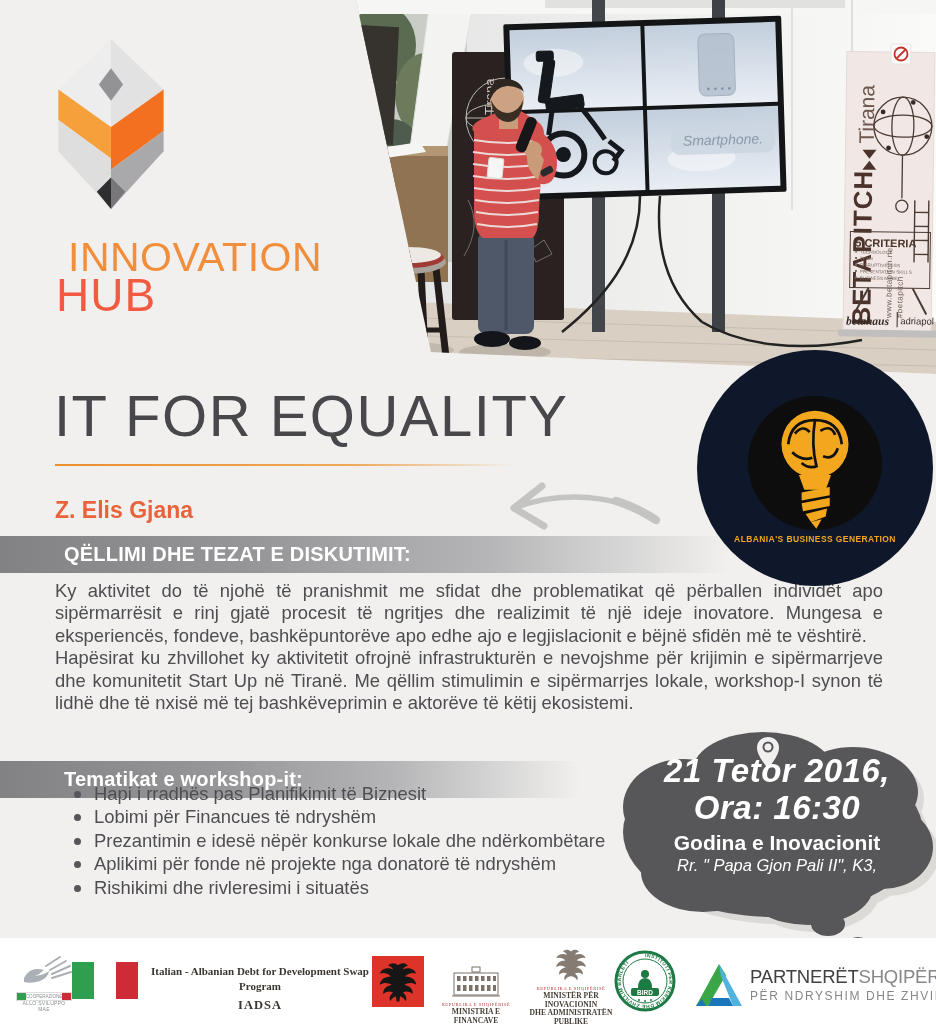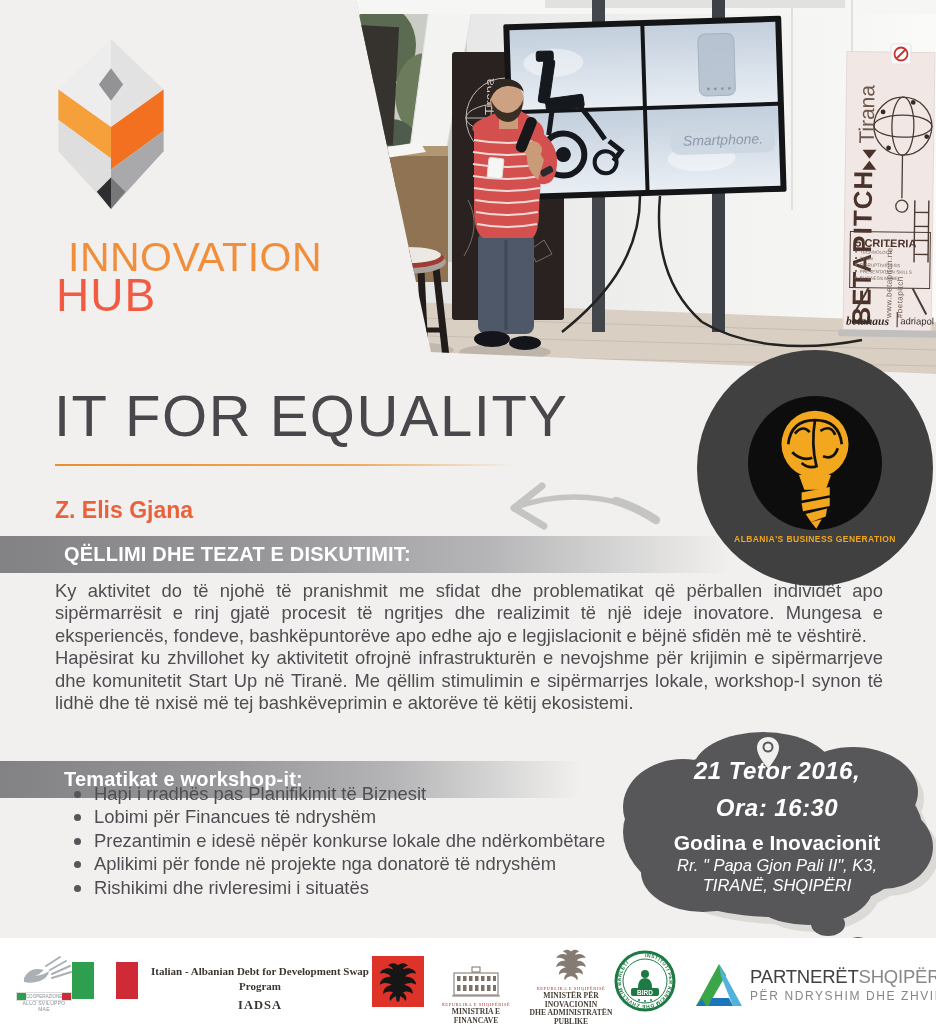--- a/index.html
+++ b/index.html
@@ -23,29 +23,29 @@
   #banner-topics{top:761px;background:linear-gradient(90deg,#828284 0%,#97979a 24%,#b5b5b7 42%,rgba(241,240,238,0) 62%);}
 
   
   #goal-text{left:55px;top:580px;width:828px;color:var(--body-gray);font-size:18.4px;line-height:22.4px;text-align:justify;}
   #goal-text p{margin:0;}
   #topics-list{left:72px;top:782px;width:780px;margin:0;padding:0;list-style:none;color:var(--body-gray);font-size:18.4px;}
   #topics-list li{position:relative;padding-left:22px;line-height:23.4px;}
   #topics-list li::before{content:"";position:absolute;left:2px;top:9px;width:7px;height:7px;border-radius:50%;background:#55555a;}
 
   
-  #abg-logo{left:697px;top:350px;width:236px;height:236px;border-radius:50%;background:#404040;z-index:5;}
+  #abg-logo{left:697px;top:350px;width:236px;height:236px;border-radius:50%;background:#0f172a;z-index:5;}
   #abg-black{position:absolute;left:51px;top:46px;width:134px;height:134px;border-radius:50%;background:#0d0d0d;}
   #abg-caption{position:absolute;left:0;top:184px;width:100%;text-align:center;font-size:8.5px;font-weight:bold;
     color:var(--abg-yellow);letter-spacing:.4px;}
 
   
   #bubble-svg{left:598px;top:722px;z-index:4;}
   #bubble-text{left:622px;top:752px;width:310px;text-align:center;color:#fff;z-index:6;}
-  #bubble-text .date,#bubble-text .time{font-size:24px;font-weight:bold;font-style:italic;line-height:37px;letter-spacing:.5px;}
+  #bubble-text .date,#bubble-text .time{font-size:33px;font-weight:bold;font-style:italic;line-height:37px;letter-spacing:.5px;}
   #bubble-text .venue{font-size:21px;font-weight:bold;margin-top:5px;line-height:24px;}
   #bubble-text .addr{font-size:16.5px;font-style:italic;line-height:20px;}
 
   
   #footer-strip{left:0;top:938px;width:936px;height:86px;background:#fff;z-index:7;}
   .flogo{position:absolute;}
   #coop-captions{text-align:center;color:#8a8f94;font-size:5px;line-height:5.5px;letter-spacing:.3px;}
   #flag-italy{left:72px;top:24px;width:66px;height:37px;display:flex;}
   #flag-italy div{flex:1;}
   #iadsa-block{left:146px;top:26px;width:228px;text-align:center;font-family:"Liberation Serif",serif;color:#3c3630;}
@@ -356,21 +356,20 @@
     <g transform="translate(156,12)">
       <path d="M14,2 C7,2 2,7 2,14 C2,23 14,36 14,36 C14,36 26,23 26,14 C26,7 21,2 14,2 Z" fill="#f1f0ee" stroke="#57575A" stroke-width="2"></path>
       <circle cx="14" cy="13" r="4.5" fill="none" stroke="#57575A" stroke-width="2"></circle>
     </g>
   </svg>
   <div class="abs" id="bubble-text">
     <div class="date">21 Tetor 2016,</div>
     <div class="time">Ora: 16:30</div>
     <div class="venue">Godina e Inovacionit</div>
     <div class="addr">Rr. " Papa Gjon Pali II", K3,</div>
-    <div class="addr">TIRANË, SHQIPËRI</div>
   </div>
 
   <div class="abs" id="footer-strip">
 
     <div class="flogo" style="left:16px;top:16px;width:56px;">
       <svg width="56" height="34" viewBox="0 0 56 34">
         <path d="M8,24 Q14,12 28,16 Q24,20 19,22 Q28,21 33,17 Q32,24 24,27 Q15,30 8,28 Z" fill="#aab0b5"></path>
         <g stroke="#aab0b5" stroke-width="2" stroke-linecap="round">
           <line x1="30" y1="12" x2="44" y2="3"></line>
             <line x1="34" y1="16" x2="50" y2="7"></line>

